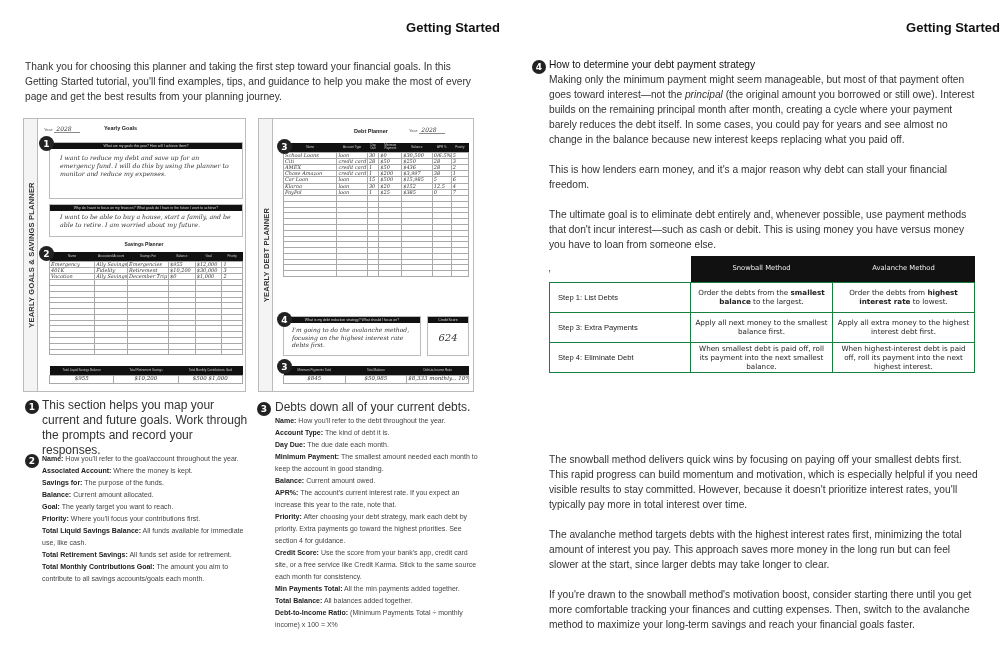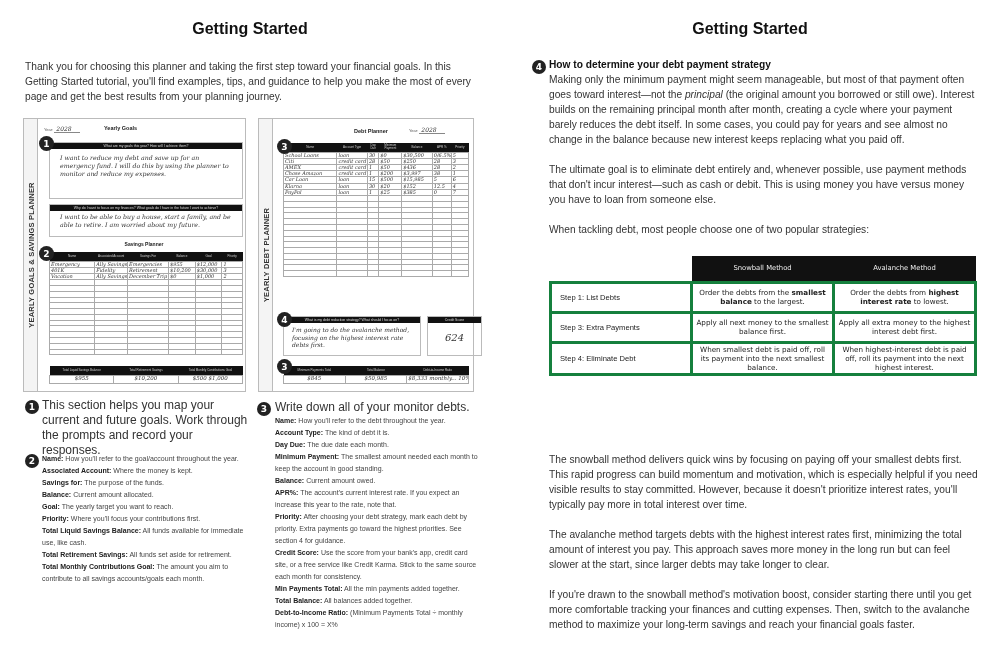--- a/index.html
+++ b/index.html
@@ -1,18 +1,18 @@
 <!DOCTYPE html>
 <html><head>
 <meta charset="utf-8">
 <style>
 *{box-sizing:border-box;margin:0;padding:0}
 html,body{width:1000px;height:647px;background:#fff;overflow:hidden}
 body{font-family:"Liberation Sans",sans-serif;color:#222;position:relative}
-.page-title{position:absolute;font-weight:bold;font-size:16px;color:#111;text-align:center}
+.page-title{position:absolute;font-weight:bold;font-size:13px;color:#111;text-align:right}
 .intro{position:absolute;left:25px;top:59px;width:455px;font-size:10.2px;line-height:15px;color:#333}
 .hand{font-family:"DejaVu Serif",serif;font-style:italic;color:#333}
 .badge{display:inline-flex;align-items:center;justify-content:center;border-radius:50%;background:#222;color:#fff;font-weight:bold;font-family:"DejaVu Sans",sans-serif}
 
 .mock{position:absolute;background:#fff;border:1px solid #bbb}
 .mock .spine{position:absolute;left:0;top:0;bottom:0;width:14px;background:#f4f4f4;border-right:1px solid #bbb}
 .mock .spine span{position:absolute;left:50%;top:50%;transform:translate(-50%,-50%) rotate(-90deg);white-space:nowrap;font-size:7.5px;font-weight:bold;letter-spacing:.2px;color:#333}
 .mock .inner{position:absolute;left:20px;top:0;right:0;bottom:0}
 .blkbar{background:#111;color:#ddd;font-size:3.5px;text-align:center;height:6px;line-height:6px;overflow:hidden;white-space:nowrap}
 .mt{border-collapse:collapse;width:100%;table-layout:fixed}
@@ -21,21 +21,21 @@
 .boxed{border:1px solid #bbb;position:absolute}
 .desc{position:absolute;font-size:10px;line-height:14.5px;color:#333}
 .desc .lead{font-size:12px;line-height:15px}
 .desc .item{font-size:7px;line-height:12px;color:#444}
 .desc .item b{color:#222}
 .right-text{position:absolute;left:549px;width:430px;font-size:10.2px;line-height:15px;color:#333}
 .strat{position:absolute;left:549px;top:256px;width:425px;border-collapse:collapse;table-layout:fixed}
 .strat td,.strat th{font-size:7.2px;line-height:9px;text-align:center;font-family:"DejaVu Sans",sans-serif;color:#222}
 .strat th{background:#111;color:#eee;font-weight:normal;height:26px;font-size:6.8px}
 .strat th.blank{background:#fff}
-.strat td{border:3px solid #15803d;height:30px;padding:1px 3px}
+.strat td{border:1px solid #15803d;height:30px;padding:1px 3px}
 .strat td.step{text-align:left;padding-left:8px;font-family:"Liberation Sans",sans-serif;font-size:7.6px}
 </style>
 </head>
 <body>
 
 <div class="page-title" style="left:0;width:500px;top:20px">Getting Started</div>
 <div class="intro">Thank you for choosing this planner and taking the first step toward your financial goals. In this Getting Started tutorial, you'll find examples, tips, and guidance to help you make the most of every page and get the best results from your planning journey.</div>
 
 <div class="mock" style="left:23px;top:118px;width:223px;height:274px">
   <div class="spine">
@@ -432,21 +432,21 @@
               <td></td>
             </tr>
           </tbody>
         </table>
     </div>
     <div class="badge" style="position:absolute;left:-2px;top:193px;width:15px;height:15px;font-size:9px;z-index:2">4</div>
     <div class="boxed" style="left:4px;top:197px;width:138px;height:40px">
       <div class="blkbar">What is my debt reduction strategy? What should I focus on?</div>
       <div class="hand" style="font-size:6px;line-height:7.5px;padding:3px 8px">I'm going to do the avalanche method, focusing on the highest interest rate debts first.</div>
     </div>
-    <div class="boxed" style="left:148px;top:197px;width:55px;height:40px">
+    <div class="boxed" style="left:148px;top:197px;width:42px;height:40px">
       <div class="blkbar">Credit Score</div>
       <div class="hand" style="font-size:10px;text-align:center;padding-top:9px">624</div>
     </div>
     <div class="badge" style="position:absolute;left:-2px;top:240px;width:15px;height:15px;font-size:9px;z-index:2">3</div>
     <div style="position:absolute;left:4px;top:247px;width:186px">
       <table class="mt" id="debt-totals">
           <tbody>
             <tr>
               <th style="">Minimum Payments Total</th>
               <th style="">Total Balance</th>
@@ -478,42 +478,43 @@
       <div class="item"><b>Goal:</b> The yearly target you want to reach.</div>
       <div class="item"><b>Priority:</b> Where you'll focus your contributions first.</div>
       <div class="item"><b>Total Liquid Savings Balance:</b> All funds available for immediate use, like cash.</div>
       <div class="item"><b>Total Retirement Savings:</b> All funds set aside for retirement.</div>
       <div class="item"><b>Total Monthly Contributions Goal:</b> The amount you aim to contribute to all savings accounts/goals each month.</div>
     </div>
 </div>
 
 <div class="desc" style="left:257px;top:400px;width:225px">
   <span class="badge" style="position:absolute;left:0;top:2px;width:14px;height:14px;font-size:9px">3</span>
-  <div class="lead" style="padding-left:18px">Write down all of your monitor debts.</div>
+  <div class="lead" style="padding-left:18px">Debts down all of your current debts.</div>
   <div id="sec3-items" style="padding-left:18px;margin-top:0px">
       <div class="item"><b>Name:</b> How you'll refer to the debt throughout the year.</div>
       <div class="item"><b>Account Type:</b> The kind of debt it is.</div>
       <div class="item"><b>Day Due:</b> The due date each month.</div>
       <div class="item"><b>Minimum Payment:</b> The smallest amount needed each month to keep the account in good standing.</div>
       <div class="item"><b>Balance:</b> Current amount owed.</div>
       <div class="item"><b>APR%:</b> The account's current interest rate. If you expect an increase this year to the rate, note that.</div>
       <div class="item"><b>Priority:</b> After choosing your debt strategy, mark each debt by priority. Extra payments go toward the highest priorities. See section 4 for guidance.</div>
       <div class="item"><b>Credit Score:</b> Use the score from your bank's app, credit card site, or a free service like Credit Karma. Stick to the same source each month for consistency.</div>
       <div class="item"><b>Min Payments Total:</b> All the min payments added together.</div>
       <div class="item"><b>Total Balance:</b> All balances added together.</div>
       <div class="item"><b>Debt-to-Income Ratio:</b> (Minimum Payments Total ÷ monthly income) x 100 = X%</div>
     </div>
 </div>
 
 <div class="page-title" style="left:500px;width:500px;top:20px">Getting Started</div>
 
 <div class="right-text" style="top:57px">
   <span class="badge" style="position:absolute;left:-17px;top:3px;width:14px;height:14px;font-size:9px">4</span>
-  <div style="font-weight:bold;color:#111">How to determine your debt payment strategy</div>
+  <div style="font-weight:normal;color:#111">How to determine your debt payment strategy</div>
   <div><span>Making only the minimum payment might seem manageable, but most of that payment often goes toward interest—not the </span><em>principal</em><span> (the original amount you borrowed or still owe). Interest builds on the remaining principal month after month, creating a cycle where your payment barely reduces the debt itself. In some cases, you could pay for years and see almost no change in the balance because new interest keeps replacing what you paid off.</span></div>
+  <div style="margin-top:15px">This is how lenders earn money, and it's a major reason why debt can stall your financial freedom.</div>
   <div style="margin-top:15px">The ultimate goal is to eliminate debt entirely and, whenever possible, use payment methods that don't incur interest—such as cash or debit. This is using money you have versus money you have to loan from someone else.</div>
   <div style="margin-top:15px">When tackling debt, most people choose one of two popular strategies:</div>
 </div>
 
 <table class="strat">
   <colgroup>
       <col style="width:141px">
       <col style="width:142px">
       <col style="width:142px">
     </colgroup>

